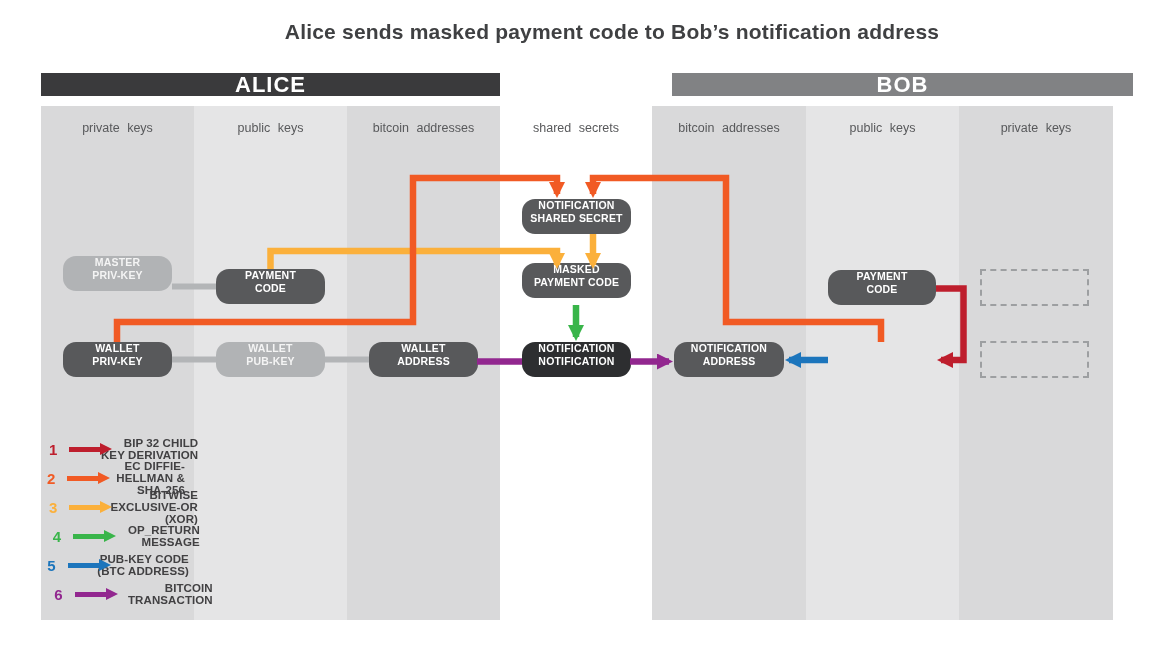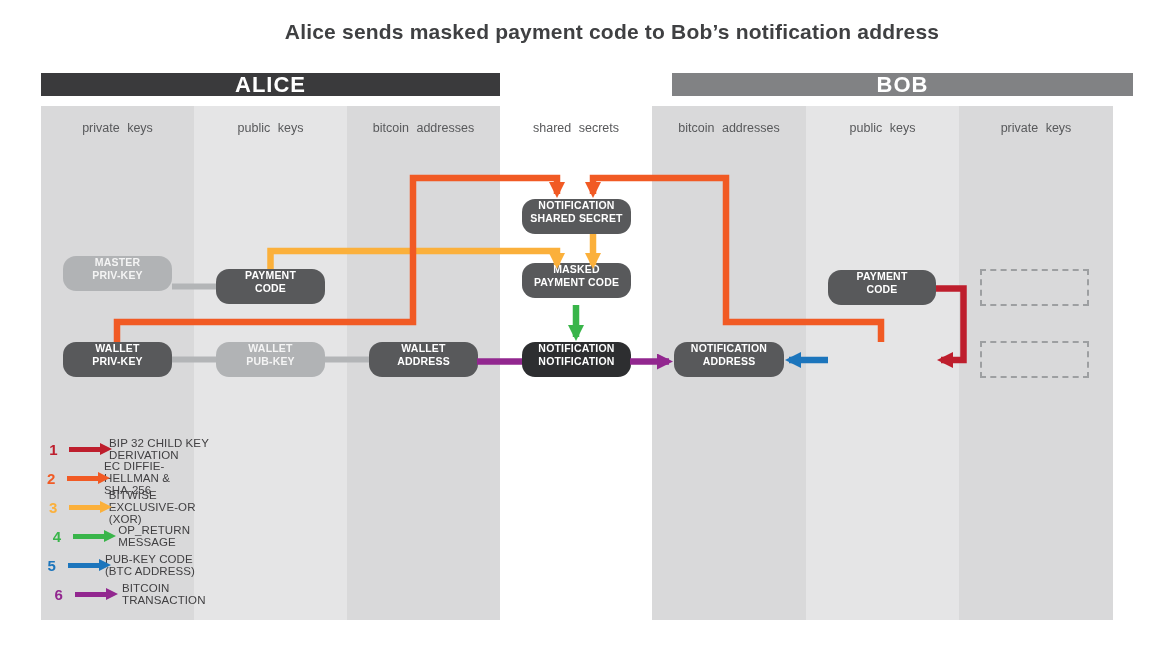--- a/index.html
+++ b/index.html
@@ -41,21 +41,21 @@
   .legend{position:absolute;left:40px;top:438px;z-index:6;}
   .legend-row{position:absolute;left:0;height:22px;display:flex;align-items:center;}
   .legend-num{width:30px;text-align:right;font-size:15px;font-weight:bold;}
   .legend-arrow{position:relative;width:44px;height:12px;margin-left:12px;}
   .legend-arrow .shaft{position:absolute;left:0;top:4px;width:32px;height:4.5px;}
   .legend-arrow .head{
     position:absolute;left:31px;top:0;width:0;height:0;
     border-top:6.5px solid transparent;border-bottom:6.5px solid transparent;
     border-left-width:12px;border-left-style:solid;
   }
-  .legend-label{margin-left:14px;font-size:11.5px;font-weight:normal;color:#414042;letter-spacing:0.1px;}
+  .legend-label{margin-left:2px;font-size:11.5px;font-weight:bold;color:#414042;letter-spacing:0.1px;text-align:right;}
   .c1 .legend-num{color:#be1e2d}.c1 .shaft{background:#be1e2d}.c1 .head{border-left-color:#be1e2d}
   .c2 .legend-num{color:#f15a24}.c2 .shaft{background:#f15a24}.c2 .head{border-left-color:#f15a24}
   .c3 .legend-num{color:#fbb03b}.c3 .shaft{background:#fbb03b}.c3 .head{border-left-color:#fbb03b}
   .c4 .legend-num{color:#39b54a}.c4 .shaft{background:#39b54a}.c4 .head{border-left-color:#39b54a}
   .c5 .legend-num{color:#1c75bc}.c5 .shaft{background:#1c75bc}.c5 .head{border-left-color:#1c75bc}
   .c6 .legend-num{color:#92278f}.c6 .shaft{background:#92278f}.c6 .head{border-left-color:#92278f}
 </style>
 </head>
 <body>
 

